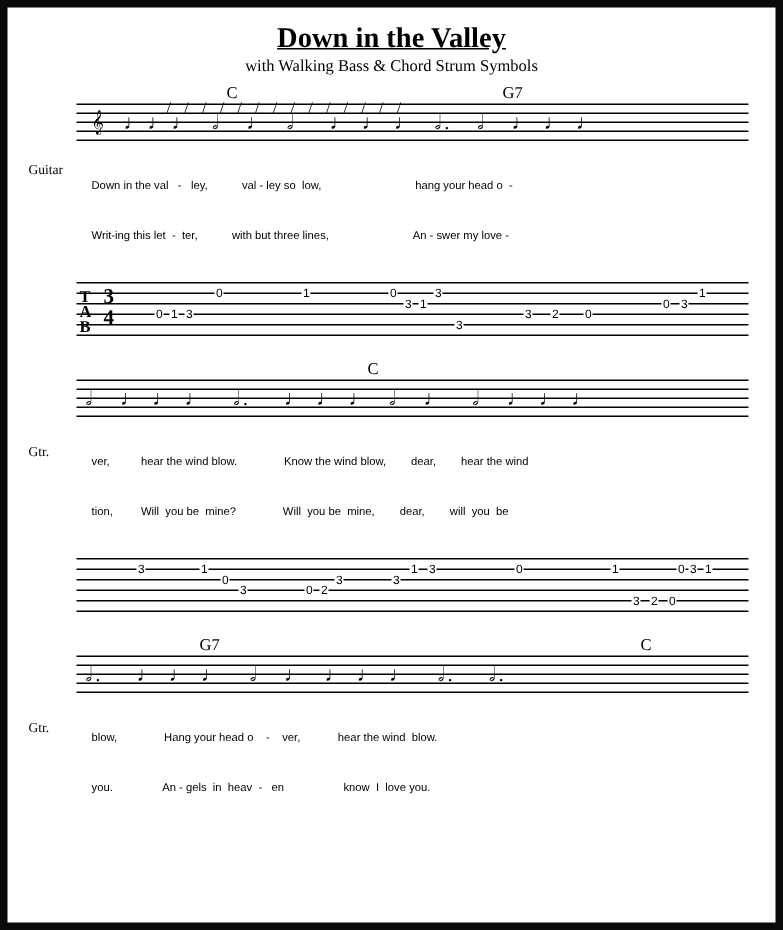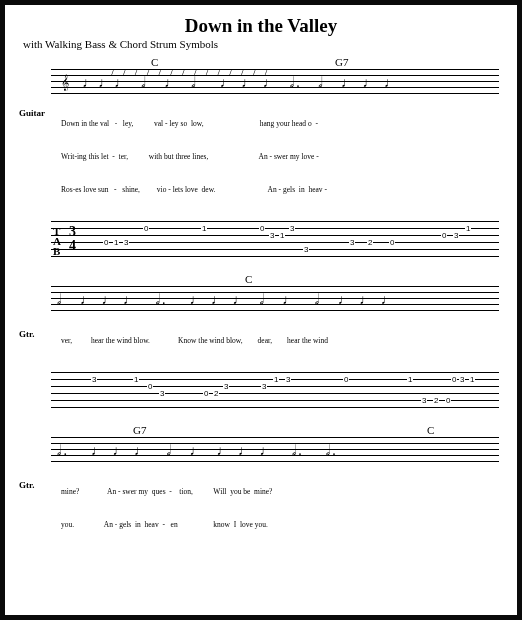--- a/index.html
+++ b/index.html
@@ -16,22 +16,24 @@
     box-sizing: border-box;
     width: 522px;
     height: 620px;
     position: relative;
   }
   .title {
     text-align: center;
     font-weight: bold;
     font-size: 19px;
     margin-top: 2px;
+    text-decoration: underline;
   }
   .subtitle {
+    text-align: center;
     font-size: 11px;
     margin-top: 1px;
     margin-bottom: 6px;
   }
   .chord-row {
     display: flex;
     font-size: 11px;
     margin-left: 62px;
     gap: 0;
   }
@@ -68,28 +70,27 @@
     top:-3px;
     font-size:11px;
     letter-spacing: 3px;
   }
   .lyric-block {
     margin-left: 38px;
     font-size: 7.5px;
     line-height: 11px;
     margin-top: 3px;
     white-space: pre;
-    font-family: Liberation Serif, serif;
+    font-family: Liberation Sans, sans-serif;
   }
   .instr-label {
     position: absolute;
     left: -4px;
     top: 52px;
     font-size: 9px;
-    font-weight: bold;
   }
   .instr-label.short { top: 46px; margin-top: 10px; }
   .tab-block {
     position: relative;
     margin-left: 28px;
     margin-top: 4px;
     height: 36px;
   }
   .tab-block .tline {
     position: absolute; left:0; right:0;
@@ -144,21 +145,20 @@
         <div class="line l1"></div>
         <div class="line l2"></div>
         <div class="line l3"></div>
         <div class="line l4"></div>
       <div class="slashes" style="left:60px;">       / /    / /   / /          / /   / /    / /      / /</div>
       <div class="notes-row" style="left:10px;top:6px;">𝄞  ♩♩♩  𝅗𝅥   ♩  𝅗𝅥    ♩ ♩ ♩  𝅗𝅥.   𝅗𝅥   ♩ ♩ ♩</div>
     </div>
     <div class="lyric-block">
       <div>Down in the val   -   ley,           val - ley so  low,                              hang your head o  -</div>
       <div>Writ-ing this let  -  ter,           with but three lines,                           An - swer my love -</div>
-      <div>Ros-es love sun   -   shine,         vio - lets love  dew.                            An - gels  in  heav -</div>
     </div>
     <div class="tab-block" id="tab1">
       <div class="tline t0"></div>
         <div class="tline t1"></div>
         <div class="tline t2"></div>
       <div class="tline t3"></div>
         <div class="tline t4"></div>
         <div class="tline t5"></div>
       <div class="tab-letters">
         <div>T</div>
@@ -198,20 +198,21 @@
     <div class="staff-lines">
       <div class="line l0"></div>
         <div class="line l1"></div>
         <div class="line l2"></div>
         <div class="line l3"></div>
         <div class="line l4"></div>
       <div class="notes-row" style="left:6px;top:6px;">𝅗𝅥   ♩ ♩ ♩   𝅗𝅥.    ♩ ♩ ♩  𝅗𝅥   ♩   𝅗𝅥   ♩ ♩ ♩</div>
     </div>
     <div class="lyric-block">
       <div>ver,          hear the wind blow.               Know the wind blow,        dear,        hear the wind</div>
+      <div>tion,         Will  you be  mine?               Will  you be  mine,        dear,        will  you  be</div>
     </div>
     <div class="tab-block" id="tab2">
       <div class="tline t0"></div>
         <div class="tline t1"></div>
         <div class="tline t2"></div>
       <div class="tline t3"></div>
         <div class="tline t4"></div>
         <div class="tline t5"></div>
       <div class="tab-nums" id="tabnums2">
           <span style="left: 40px; top: 3px;">3</span>
@@ -244,19 +245,19 @@
     </div>
     <div class="staff-lines">
       <div class="line l0"></div>
         <div class="line l1"></div>
         <div class="line l2"></div>
         <div class="line l3"></div>
         <div class="line l4"></div>
       <div class="notes-row" style="left:6px;top:6px;">𝅗𝅥.    ♩ ♩ ♩   𝅗𝅥   ♩  ♩ ♩ ♩   𝅗𝅥.    𝅗𝅥.</div>
     </div>
     <div class="lyric-block">
-      <div>mine?               An - swer my  ques  -    tion,           Will  you be  mine?</div>
+      <div>blow,               Hang your head o    -    ver,            hear the wind  blow.</div>
       <div>you.                An - gels  in  heav  -   en                   know  I  love you.</div>
     </div>
 
   </div>
 
 </div>
 
 </body></html>

